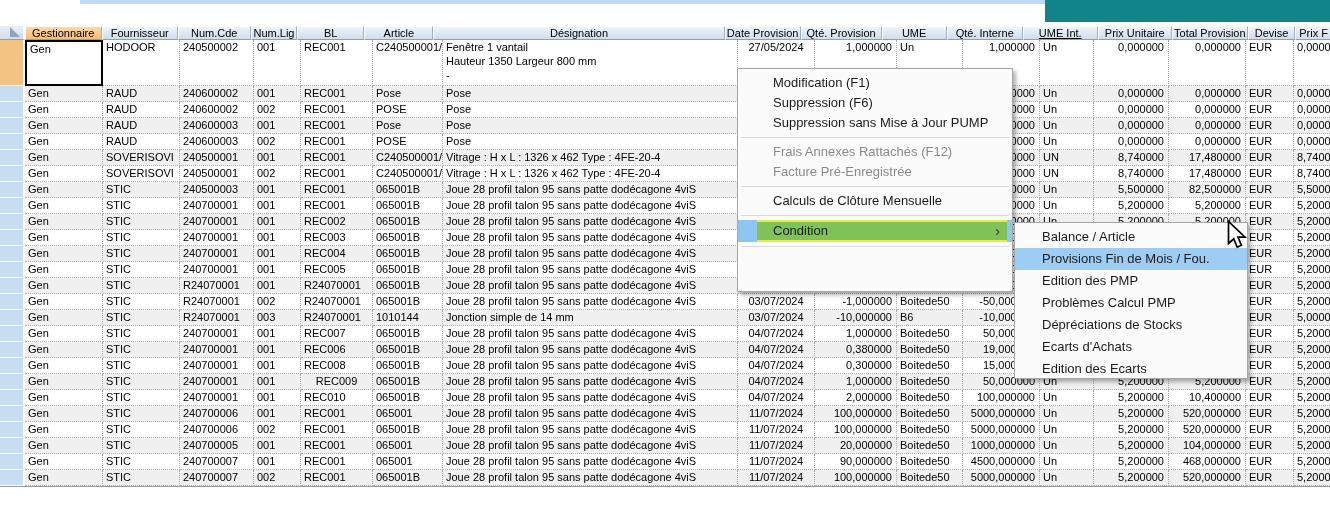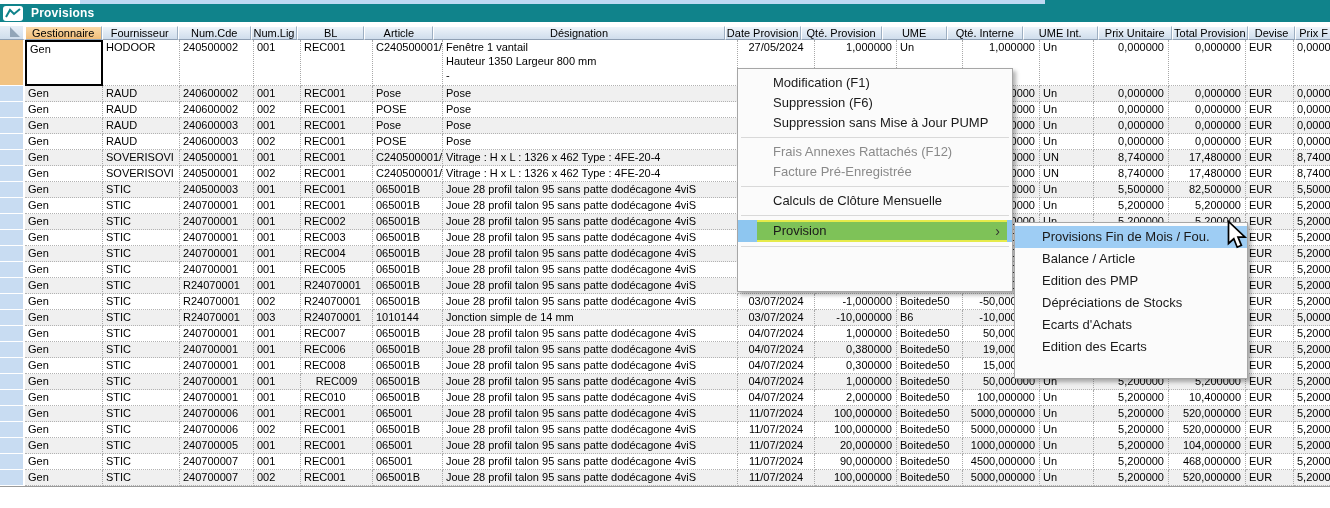--- a/index.html
+++ b/index.html
@@ -61,46 +61,38 @@
   #cursor { position:absolute; left:1227px; top:220px; z-index:20; }
 </style>
 </head>
 <body>
 
 <div id="screen">
   <div class="strip-white"></div>
   <div class="strip-blue"></div>
   <div class="strip-teal"></div>
 
-  <div class="titlebar">
-    <span class="title-icon">
-      <svg width="20" height="15" viewBox="0 0 20 15">
-          <polyline points="3,11 7,4 11,8 17,3" fill="none" stroke="#10838B" stroke-width="2"></polyline>
-        </svg>
-    </span>
-    <span class="title-text">Provisions</span>
-  </div>
 
   <div id="grid">
       <div class="hrow">
         <div class="corner">
           <div class="tri"></div>
         </div>
         <div class="hcell orange" style="width: 78px;">Gestionnaire</div>
         <div class="hcell" style="width: 77px;">Fournisseur</div>
         <div class="hcell" style="width: 74px;">Num.Cde</div>
         <div class="hcell" style="width: 47px;">Num.Lig</div>
         <div class="hcell" style="width: 68px;">BL</div>
         <div class="hcell" style="width: 70px;">Article</div>
         <div class="hcell" style="width: 295px;">Désignation</div>
         <div class="hcell" style="width: 77px;">Date Provision</div>
         <div class="hcell" style="width: 82px;">Qté.  Provision</div>
         <div class="hcell" style="width: 66px;">UME</div>
         <div class="hcell" style="width: 77px;">Qté.  Interne</div>
-        <div class="hcell" style="width: 76px;">UME Int.</div>
+        <div class="hcell" style="width: 76px; text-decoration: underline;">UME Int.</div>
         <div class="hcell" style="width: 75px;">Prix Unitaire</div>
         <div class="hcell" style="width: 77px;">Total Provision</div>
         <div class="hcell" style="width: 48px;">Devise</div>
         <div class="hcell left" style="width: 96px;">Prix F</div>
       </div>
       <div class="drow tall" style="height: 46px;">
         <div class="sel active"></div>
         <div class="dcell focused" style="width: 78px;">Gen</div>
         <div class="dcell" style="width: 77px;">HODOOR</div>
         <div class="dcell" style="width: 74px;">240500002</div>
@@ -605,29 +597,30 @@
       <div class="mi">Suppression (F6)</div>
       <div class="mi">Suppression sans Mise à Jour PUMP</div>
       <div class="msep"></div>
       <div class="mi disabled">Frais Annexes Rattachés (F12)</div>
       <div class="mi disabled">Facture Pré-Enregistrée</div>
       <div class="msep"></div>
       <div class="mi">Calculs de Clôture Mensuelle</div>
       <div class="msep"></div>
       <div class="mi documents">
         <div class="doc-green"></div>
-        <div class="doc-label">Provision</div>
+        <div class="doc-label">Condition</div>
         <div class="doc-arrow">›</div>
       </div>
       <div class="msep"></div>
     </div>
   <div class="menu" id="submenu">
+      <div class="smi">Balance / Article</div>
       <div class="smi hl">Provisions Fin de Mois / Fou.</div>
-      <div class="smi">Balance / Article</div>
       <div class="smi">Edition des PMP</div>
+      <div class="smi">Problèmes Calcul PMP</div>
       <div class="smi">Dépréciations de Stocks</div>
       <div class="smi">Ecarts d'Achats</div>
       <div class="smi">Edition des Ecarts</div>
     </div>
 
   <div id="cursor">
     <svg width="22" height="32" viewBox="0 0 22 32">
       <path d="M1.5 1.5 L1.5 23.5 L6.8 18.8 L10.2 27.2 L14.4 25.4 L11 17.2 L18 17.2 Z" fill="#fff" stroke="#000" stroke-width="1.7"></path>
     </svg>
   </div>

